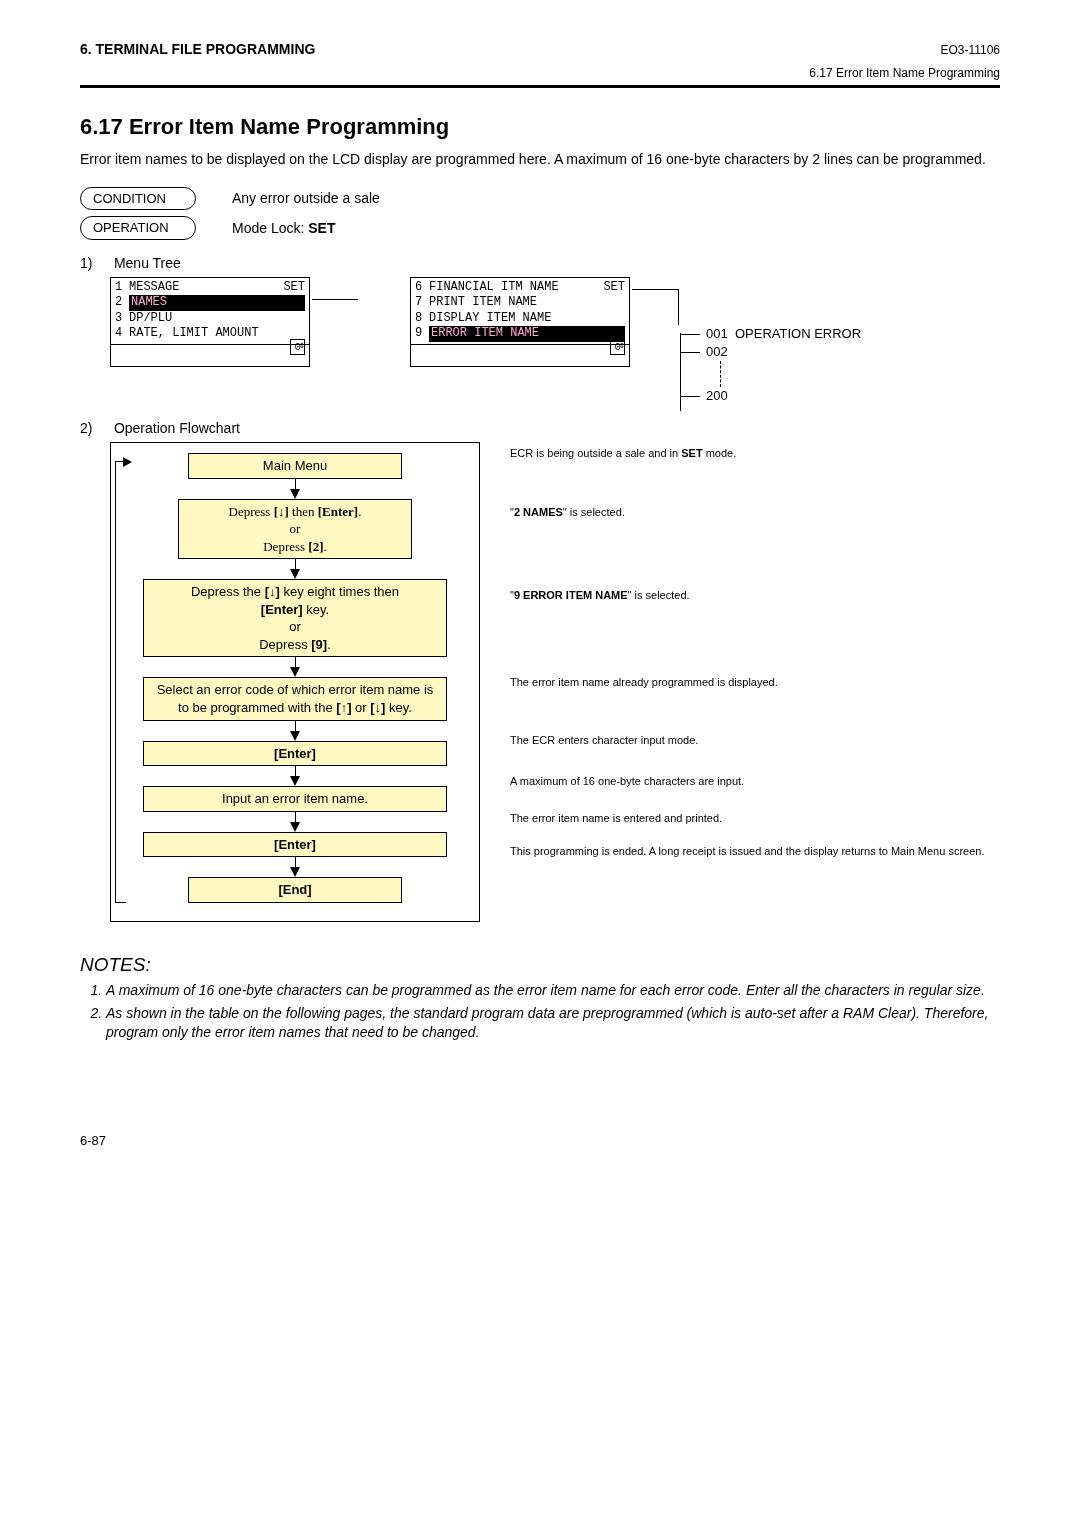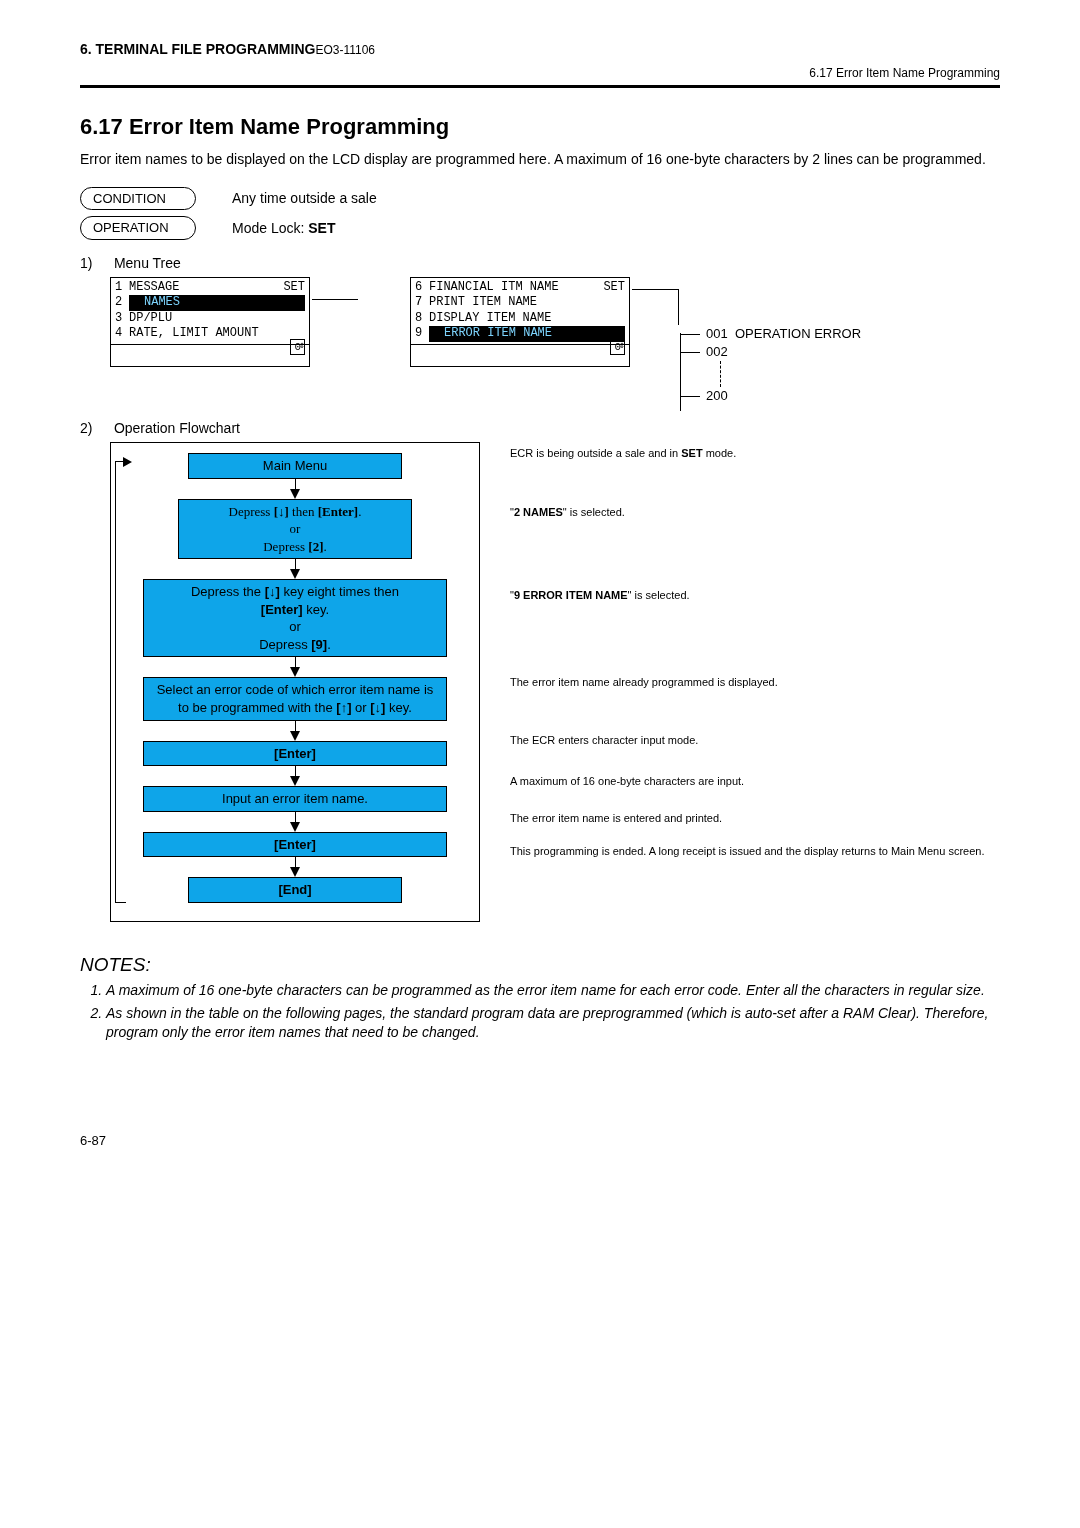--- a/index.html
+++ b/index.html
@@ -9,20 +9,21 @@
     line-height: 1.35;
     color: #000;
     background: #fff;
     margin: 0;
     padding: 40px 80px 40px 80px;
     width: 1080px;
     box-sizing: border-box;
   }
   .header-row {
     display: flex;
+    justify-content: space-between;
     align-items: baseline;
   }
   .doc-id { font-size: 12px; }
   .subheader {
     text-align: right;
     font-size: 12px;
     margin-top: 6px;
   }
   hr.thick { border: none; border-top: 3px solid #000; margin: 4px 0 24px 0; }
   h1 { font-size: 22px; font-weight: bold; margin: 10px 0 8px 0; }
@@ -54,21 +55,21 @@
     line-height: 1.3;
     padding: 2px 4px 10px 4px;
     position: relative;
     background:#fff;
   }
   .menu-box.first { width: 190px; }
   .menu-box.second { width: 210px; }
   .menu-box .row-m { display:flex; }
   .menu-box .num { width: 14px; }
   .menu-box .lbl { flex:1 1 auto; }
-  .menu-box .sel { background:#000; color:#7dd3fc; padding: 0 15px; }
+  .menu-box .sel { background:#000; color:#f9a8d4; padding: 0 2px; }
   .menu-box .top-right { position:absolute; top:2px; right:4px; }
   .menu-box .bot-right { position:absolute; bottom:1px; right:4px; font-size:11px; border:1px solid #000; padding:0 3px;}
   .menu-box .scroll { position:absolute; bottom:14px; right:4px; font-size:10px; }
   .menu-box .bot-line { border-top:1px solid #000; margin: 2px -4px 0 -4px; padding: 0 4px; height:11px; position:relative; }
   .connector-h { position:absolute; background:#000; height:1px; }
   .side-list { font-size: 13px; line-height:1.4; position:relative; }
   .side-list .l { position:relative; padding-left:26px; }
   .side-list .l::before {
     content:""; position:absolute; left:0; top:50%; width:20px; height:1px; background:#000;
   }
@@ -77,21 +78,21 @@
   
   .flow-wrap { display:flex; gap: 30px; margin-left: 30px; }
   .flow-col { border: 1px solid #000; position:relative; padding: 10px 14px 18px 14px; width: 340px; }
   .desc-col { flex:1 1 auto; font-size: 12px; }
   .fbox {
     border: 1px solid #000;
     text-align: center;
     font-size: 13px;
     padding: 3px 6px;
     margin: 0 auto;
-    background:#0ea5e9;
+    background:#fef9c3;
     position:relative;
   }
   .fbox.wide { width: 290px; }
   .arrow-down {
     width:0; height:0; border-left:5px solid transparent; border-right:5px solid transparent;
     border-top:10px solid #000; margin: 0 auto;
   }
   .vline { width:1px; height:10px; background:#000; margin:0 auto; }
   .loop-rail-left {
     position:absolute; left: 4px; top: 18px; bottom: 18px; width: 10px;
@@ -118,21 +119,21 @@
   <div class="doc-id">EO3-11106</div>
 </div>
 <div class="subheader">6.17 Error Item Name Programming</div>
 <hr class="thick">
 
 <h1>6.17   Error Item Name Programming</h1>
 <p class="intro">Error item names to be displayed on the LCD display are programmed here.  A maximum of 16 one-byte characters by 2 lines can be programmed.</p>
 
 <div class="row">
   <span class="pill">CONDITION</span>
-  <span class="txt">Any time outside a sale</span>
+  <span class="txt">Any error outside a sale</span>
 </div>
 <div class="row">
   <span class="pill">OPERATION</span>
   <span class="txt">
     <span>Mode Lock: </span><span class="bold">SET</span>
   </span>
 </div>
 
 <div class="sec-title">
   <span class="section-num">1)</span>

